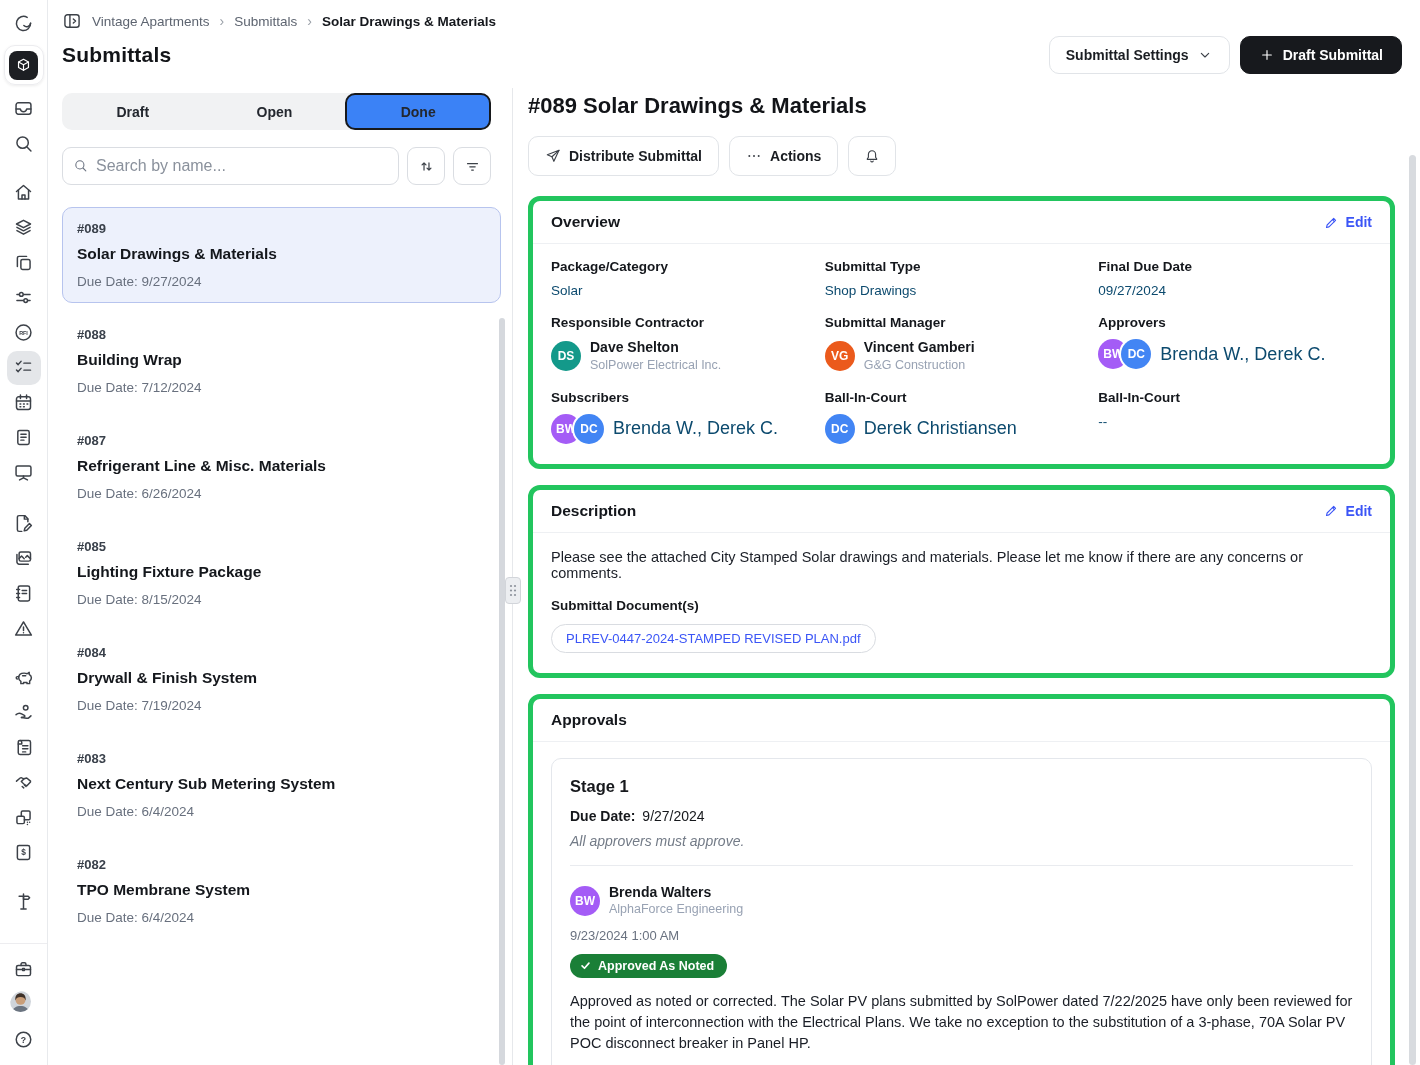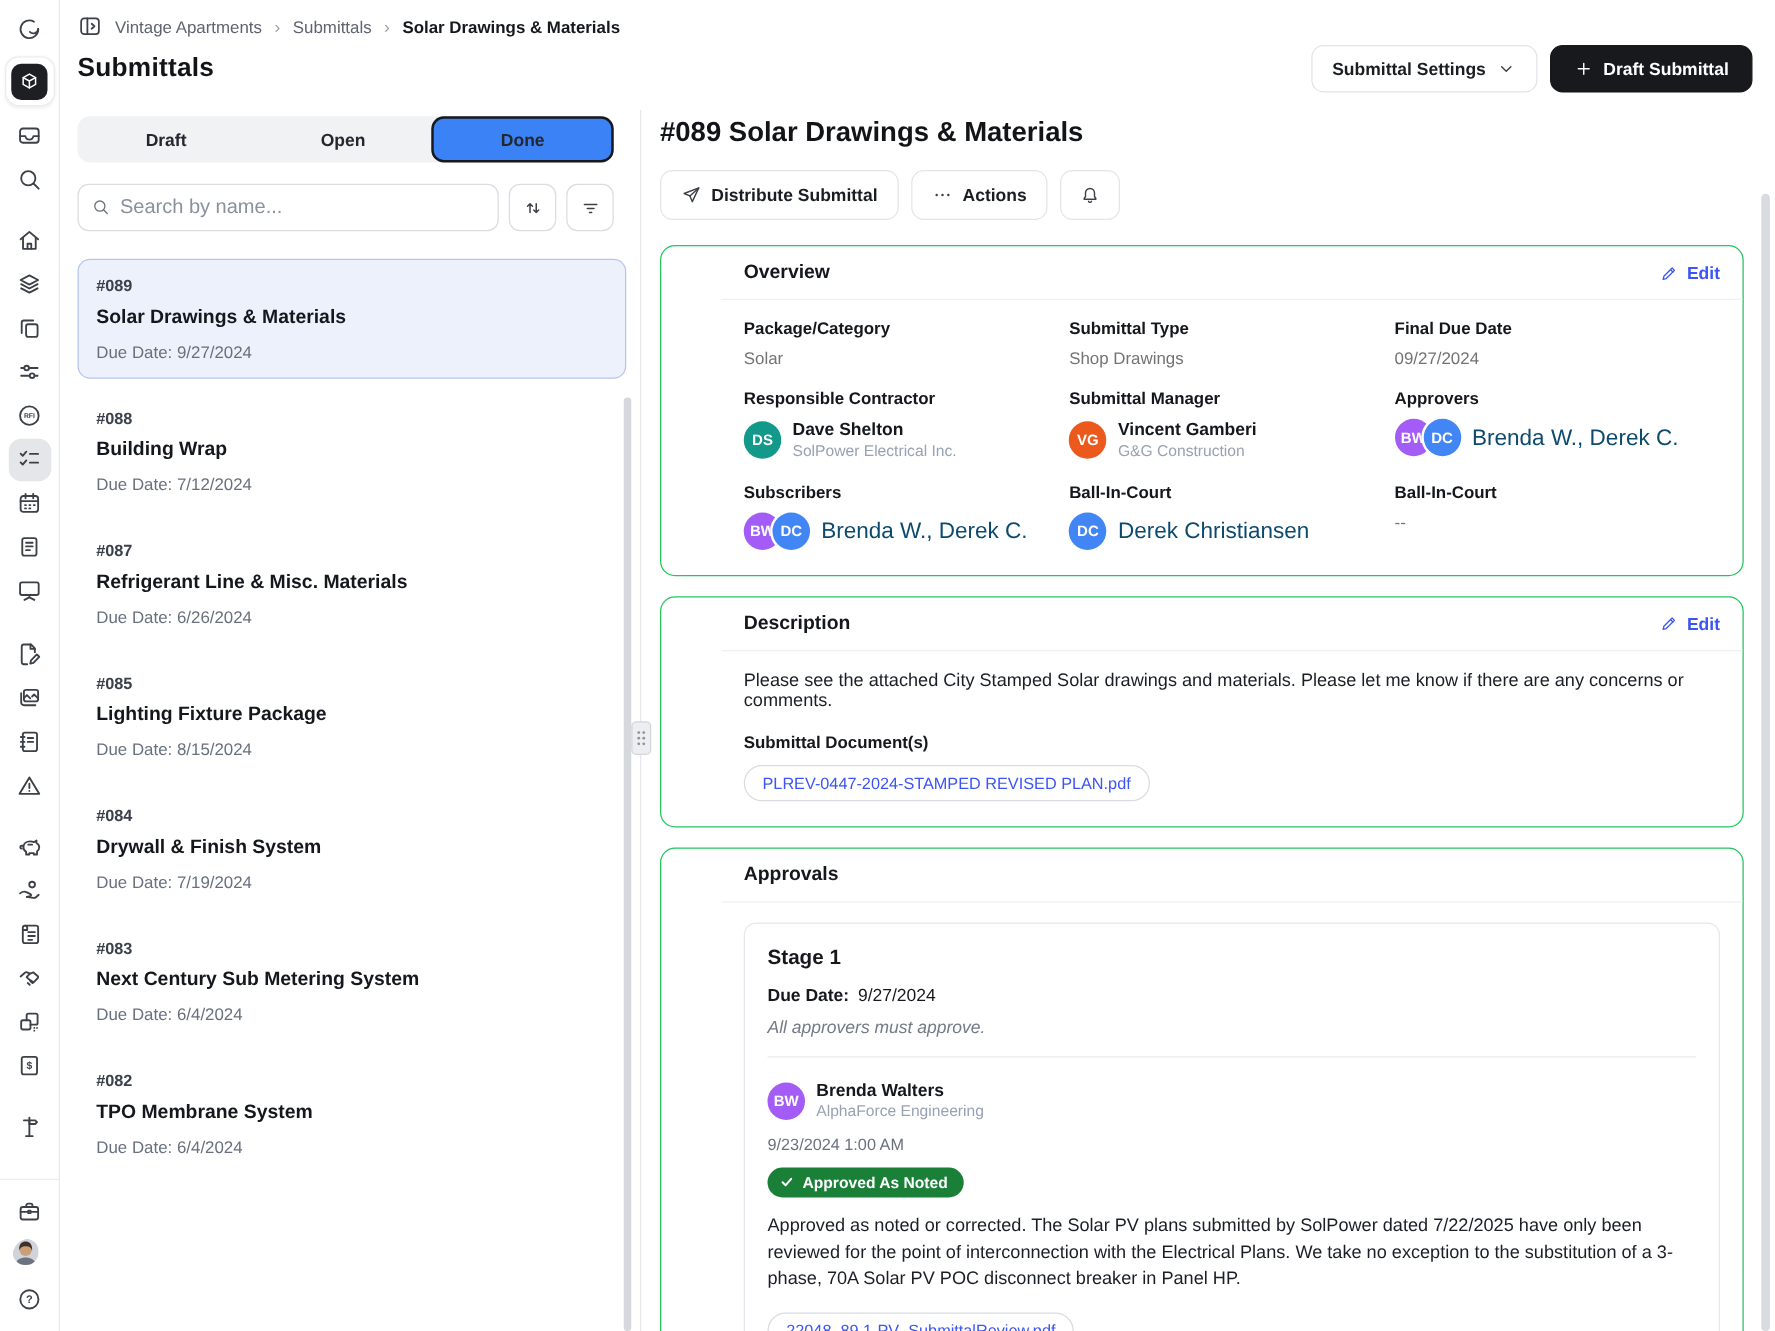--- a/index.html
+++ b/index.html
@@ -67,29 +67,29 @@
   .list-scrollbar { position:absolute; right:7px; top:230px; bottom:0; width:6px; border-radius:3px; background:#d5d8dd; }
   .panel-drag { position:absolute; left:457px; top:489px; width:16px; height:27px; background:#eceef1; border:1px solid #d2d5da; border-radius:4px; z-index:3; display:flex; align-items:center; justify-content:center; cursor:col-resize; }
   .panel-drag svg { width:8px; height:13px; }
 
   
   .main-panel { flex:1; padding:5px 25px 0 15px; position:relative; overflow:hidden; }
   .detail-title { font-size:22px; font-weight:800; color:#121418; margin-bottom:17px; }
   .detail-actions { display:flex; gap:10px; margin-bottom:20px; }
   .btn-h40 { height:40px; }
 
-  .card { border:1px solid #22c55e; border-radius:12px; background:#fff; margin-bottom:16px;padding-left:48px; }
+  .card { border:5px solid #22c55e; border-radius:12px; background:#fff; margin-bottom:16px; }
   .card-head { display:flex; justify-content:space-between; align-items:center; padding:12px 18px; border-bottom:1px solid #eef0f3; }
   .card-title { font-size:15.5px; font-weight:700; color:#14171c; }
   .edit-link { display:flex; align-items:center; gap:7px; color:#3b55f6; font-size:14px; font-weight:700; cursor:pointer; }
   .edit-link svg { width:15px; height:15px; stroke:#3b55f6; }
 
   .ov-grid { display:grid; grid-template-columns:1fr 1fr 1fr; padding:15px 18px 20px; row-gap:17px; }
   .fld-label { font-size:13.5px; font-weight:700; color:#14171c; margin-bottom:9px; }
-  .fld-value { font-size:13.5px; color:#737373; }
+  .fld-value { font-size:13.5px; color:#0c4a6e; }
   .person { display:flex; align-items:center; gap:9px; }
   .avatar { width:30px; height:30px; border-radius:50%; color:#fff; font-weight:700; font-size:12px; display:flex; align-items:center; justify-content:center; flex-shrink:0; }
   .av-teal { background:#13998a; } .av-orange { background:#eb5a1c; }
   .av-purple { background:#a45cf6; } .av-blue { background:#4285f4; }
   .av-stack { display:flex; }
   .av-stack .avatar { box-shadow:0 0 0 2px #fff; }
   .av-stack .avatar + .avatar { margin-left:-7px; }
   .p-name { font-size:14px; font-weight:700; color:#14171c; line-height:1.25; }
   .p-co { font-size:12.5px; color:#98a2b3; line-height:1.3; }
   .names-inline { font-size:18px; color:#0c4a6e; }

